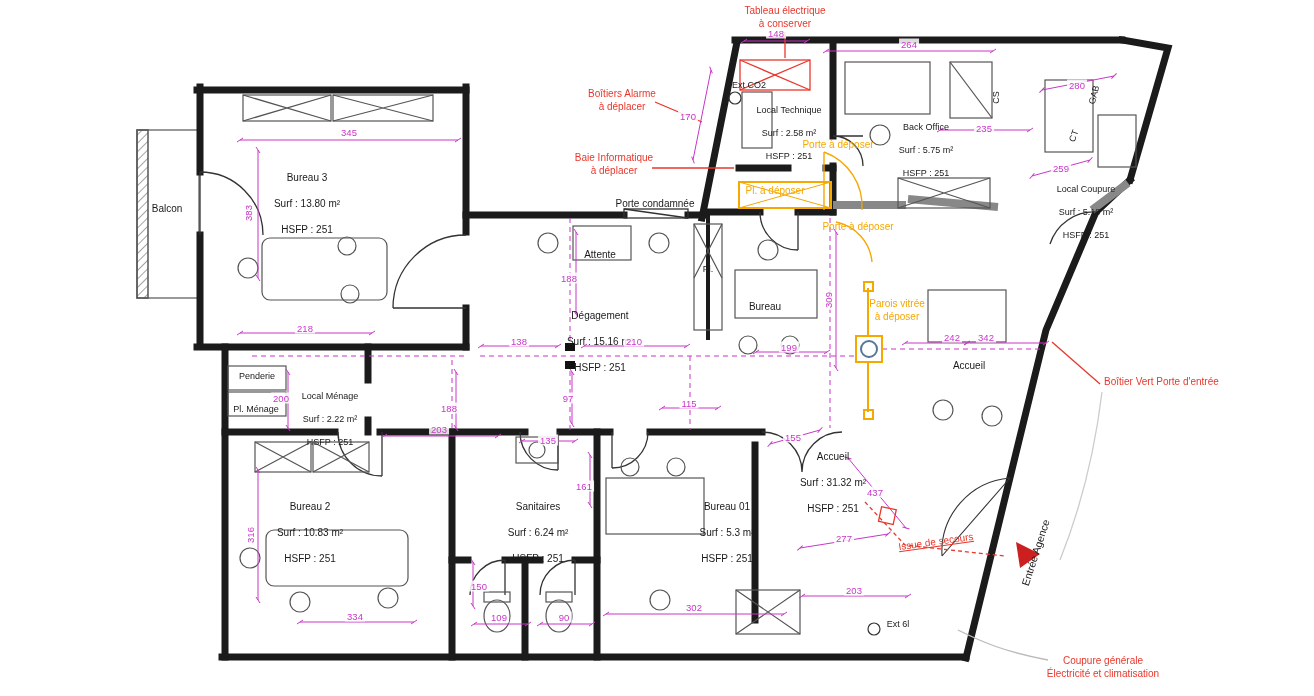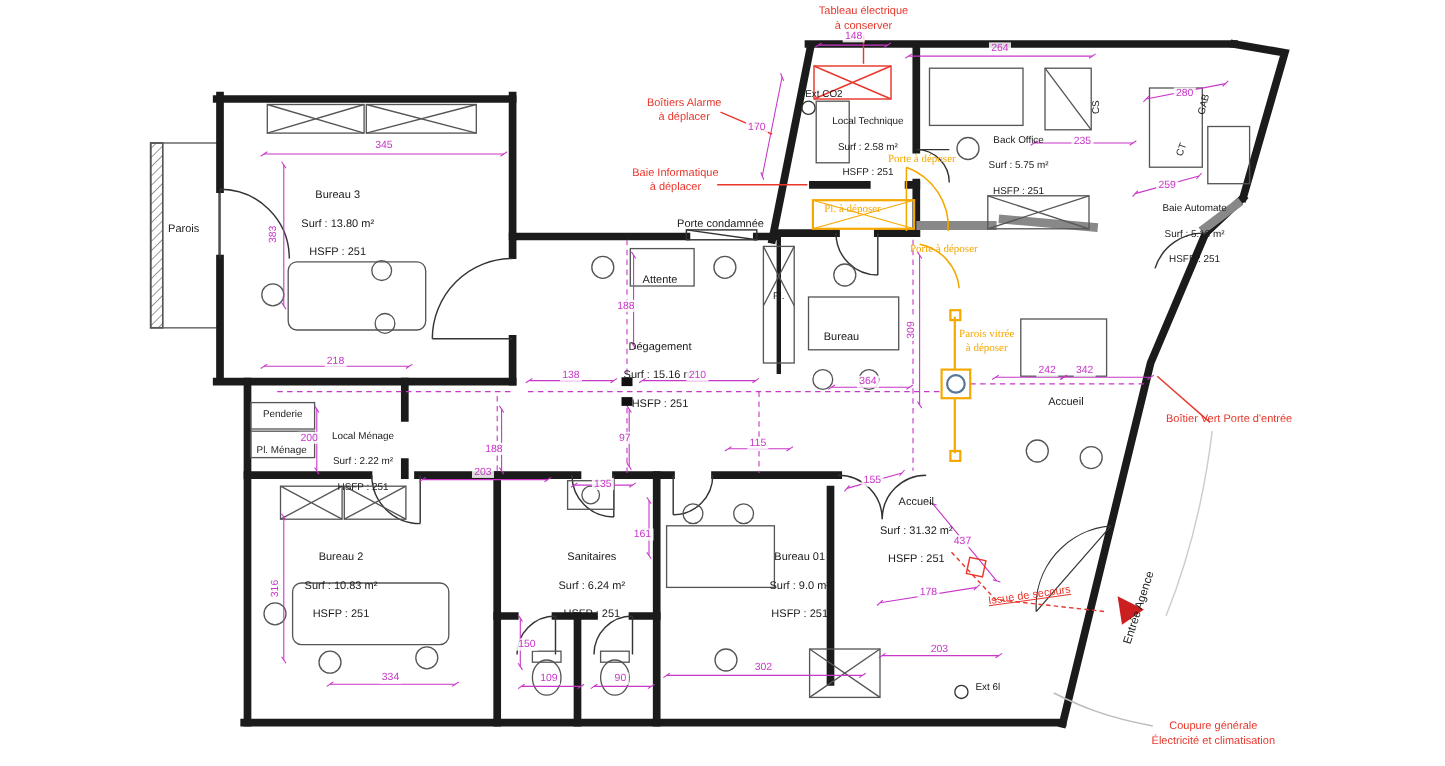--- a/index.html
+++ b/index.html
@@ -7,21 +7,21 @@
          font-family:"Liberation Sans",sans-serif;color:#111;}
   .stage svg{position:absolute;left:0;top:0;}
   .lbl{position:absolute;font-size:10px;line-height:1.3;color:#1a1a1a;transform:translate(-50%,0);
        text-align:center;white-space:pre-line;}
   .lbl span{display:block;}
   .small{font-size:9px;}
   .dim{position:absolute;font-size:9.5px;color:#c837c8;transform:translate(-50%,-50%);
        background:rgba(255,255,255,.85);padding:0 2px;white-space:nowrap;}
   .dim.v{transform:translate(-50%,-50%) rotate(-90deg);}
   .red{color:#e8372c;}
-  .orange{color:#f5a800;font-family:Liberation Serif, serif;}
+  .orange{color:#f5a800;}
   .ann{position:absolute;font-size:10px;line-height:1.25;text-align:center;
        transform:translate(-50%,0);white-space:pre-line;}
   .rot{transform-origin:left bottom;}
   .underline{text-decoration:underline;}
 </style>
 </head>
 <body>
 
 <div class="stage">
 
@@ -234,21 +234,21 @@
   <span>Local Technique</span>
   <span>Surf : 2.58 m²</span>
   <span>HSFP : 251</span>
 </div>
 <div class="lbl small" style="left:926px;top:110px">
   <span>Back Office</span>
   <span>Surf : 5.75 m²</span>
   <span>HSFP : 251</span>
 </div>
 <div class="lbl small" style="left:1086px;top:172px">
-  <span>Baie Automate</span>
+  <span>Local Coupure</span>
   <span>Surf : 5.18 m²</span>
   <span>HSFP : 251</span>
 </div>
 <div class="lbl" style="left:600px;top:296px">
   <span>Dégagement</span>
   <span>Surf : 15.16 m²</span>
   <span>HSFP : 251</span>
 </div>
 <div class="lbl small" style="left:330px;top:379px">
   <span>Local Ménage</span>
@@ -260,51 +260,51 @@
   <span>Surf : 10.83 m²</span>
   <span>HSFP : 251</span>
 </div>
 <div class="lbl" style="left:538px;top:487px">
   <span>Sanitaires</span>
   <span>Surf : 6.24 m²</span>
   <span>HSFP : 251</span>
 </div>
 <div class="lbl" style="left:727px;top:487px">
   <span>Bureau 01</span>
-  <span>Surf : 9.0 m²</span>
+  <span>Surf : 5.3 m²</span>
   <span>HSFP : 251</span>
 </div>
 <div class="lbl" style="left:833px;top:437px">
   <span>Accueil</span>
   <span>Surf : 31.32 m²</span>
   <span>HSFP : 251</span>
 </div>
 
-<div class="lbl" style="left:167px;top:202px">Parois</div>
+<div class="lbl" style="left:167px;top:202px">Balcon</div>
 <div class="lbl" style="left:600px;top:248px">Attente</div>
 <div class="lbl" style="left:765px;top:300px">Bureau</div>
 <div class="lbl" style="left:969px;top:359px">Accueil</div>
 <div class="lbl small" style="left:257px;top:371px">Penderie</div>
 <div class="lbl small" style="left:256px;top:404px">Pl. Ménage</div>
 <div class="lbl small" style="left:708px;top:264px">Pl.</div>
 <div class="lbl" style="left:655px;top:197px">Porte condamnée</div>
 <div class="lbl small" style="left:749px;top:80px">Ext CO2</div>
 <div class="lbl small" style="left:898px;top:619px">Ext 6l</div>
 <div class="lbl small rot" style="left:1003px;top:92px;transform:rotate(-90deg)">CS</div>
 <div class="lbl small rot" style="left:1098px;top:94px;transform:rotate(-75deg)">GAB</div>
 <div class="lbl small rot" style="left:1078px;top:132px;transform:rotate(-70deg)">CT</div>
 <div class="lbl rot" style="left:1032px;top:574px;transform:rotate(-72deg);font-size:10.5px">Entrée Agence</div>
 
 <div class="ann red" style="left:785px;top:5px">Tableau électrique
 à conserver</div>
 <div class="ann red" style="left:622px;top:88px">Boîtiers Alarme
 à déplacer</div>
 <div class="ann red" style="left:614px;top:152px">Baie Informatique
 à déplacer</div>
-<div class="ann red" style="left:1060px;top:376px;transform:none;text-align:center">Boîtier Vert Porte d'entrée</div>
+<div class="ann red" style="left:1104px;top:376px;transform:none;text-align:center">Boîtier Vert Porte d'entrée</div>
 <div class="ann red underline" style="left:936px;top:536px;transform:translate(-50%,0) rotate(-8deg)">Issue de secours</div>
 <div class="ann red" style="left:1103px;top:655px">Coupure générale
 Électricité et climatisation</div>
 
 <div class="ann orange" style="left:838px;top:139px">Porte à déposer</div>
 <div class="ann orange" style="left:775px;top:185px">Pl. à déposer</div>
 <div class="ann orange" style="left:858px;top:221px">Porte à déposer</div>
 <div class="ann orange" style="left:897px;top:298px">Parois vitrée
 à déposer</div>
 
@@ -317,29 +317,29 @@
 <div class="dim" style="left:281px;top:398px">200</div>
 <div class="dim" style="left:569px;top:278px">188</div>
 <div class="dim" style="left:519px;top:341px">138</div>
 <div class="dim" style="left:634px;top:341px">210</div>
 <div class="dim" style="left:568px;top:398px">97</div>
 <div class="dim" style="left:449px;top:408px">188</div>
 <div class="dim" style="left:439px;top:429px">203</div>
 <div class="dim" style="left:689px;top:403px">115</div>
 <div class="dim" style="left:548px;top:440px">135</div>
 <div class="dim" style="left:584px;top:486px">161</div>
-<div class="dim" style="left:789px;top:347px">364</div>
+<div class="dim" style="left:789px;top:347px">199</div>
 <div class="dim v" style="left:828px;top:300px">309</div>
 <div class="dim" style="left:793px;top:437px">155</div>
 <div class="dim" style="left:952px;top:337px">242</div>
 <div class="dim" style="left:986px;top:337px">342</div>
 <div class="dim" style="left:1077px;top:85px">280</div>
 <div class="dim" style="left:984px;top:128px">235</div>
 <div class="dim" style="left:1061px;top:168px">259</div>
-<div class="dim" style="left:844px;top:538px">178</div>
+<div class="dim" style="left:844px;top:538px">277</div>
 <div class="dim" style="left:875px;top:492px">437</div>
 <div class="dim v" style="left:250px;top:535px">316</div>
 <div class="dim" style="left:355px;top:616px">334</div>
 <div class="dim" style="left:479px;top:586px">150</div>
 <div class="dim" style="left:499px;top:617px">109</div>
 <div class="dim" style="left:564px;top:617px">90</div>
 <div class="dim" style="left:694px;top:607px">302</div>
 <div class="dim" style="left:854px;top:590px">203</div>
 
 </div>

